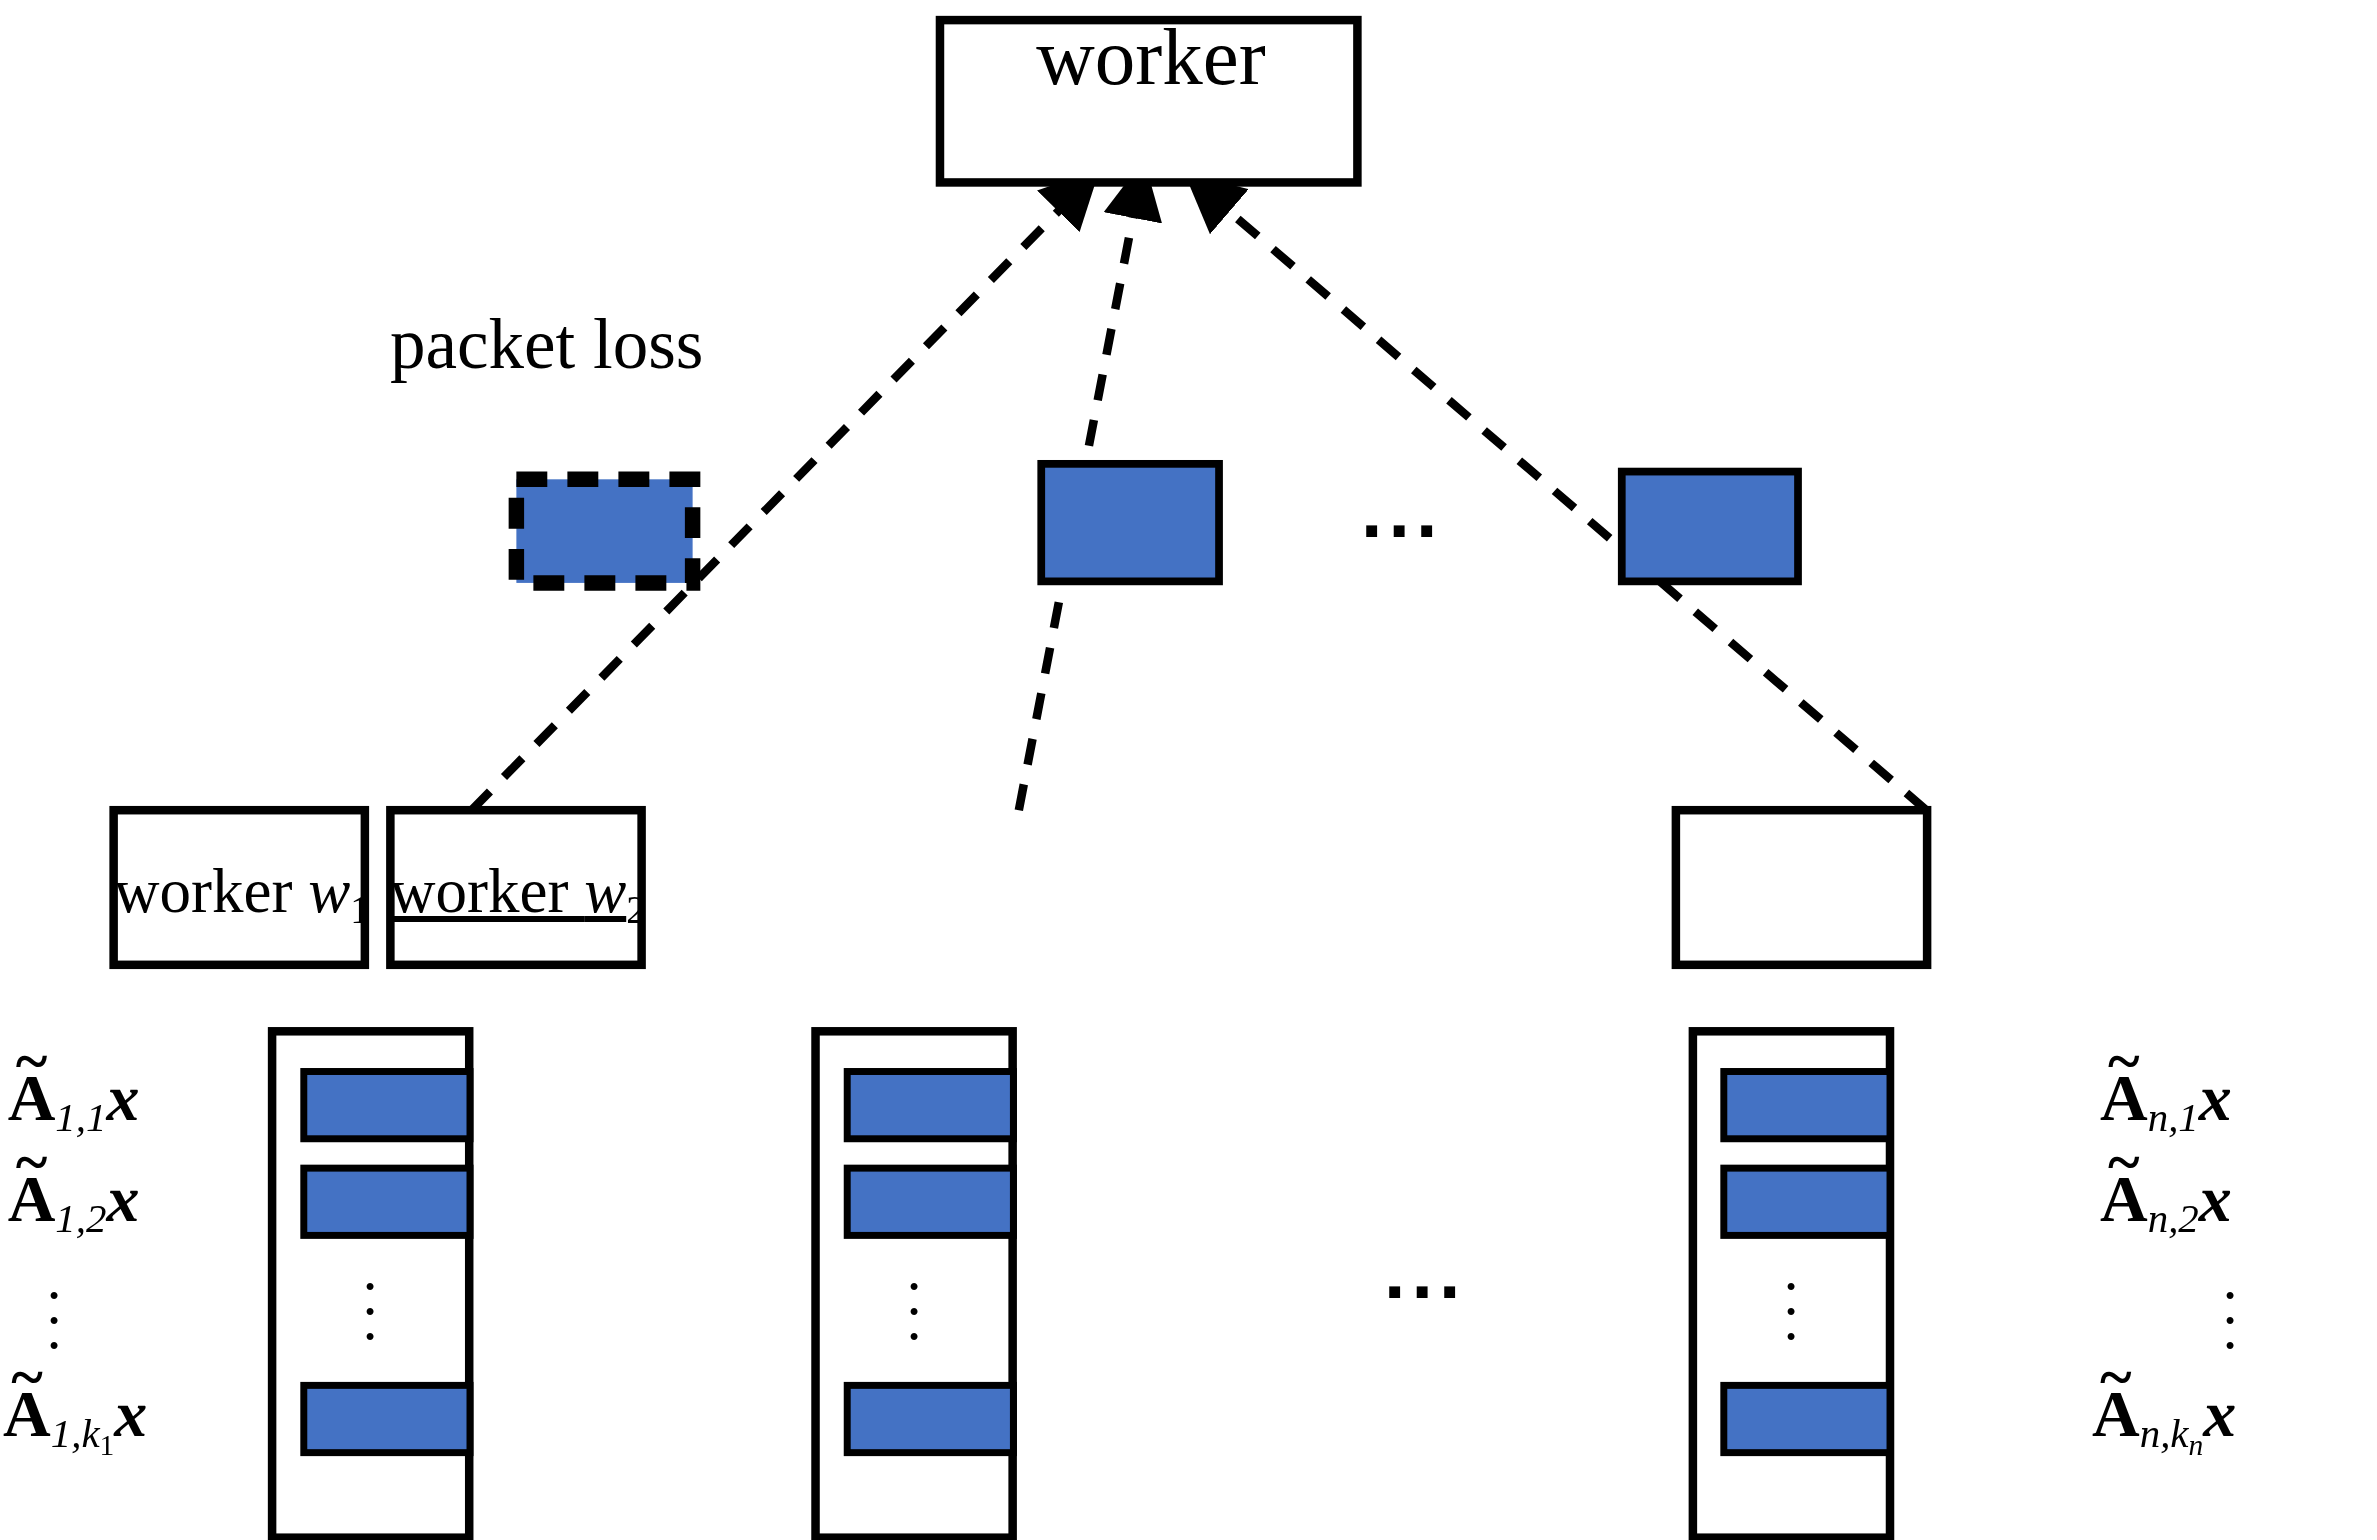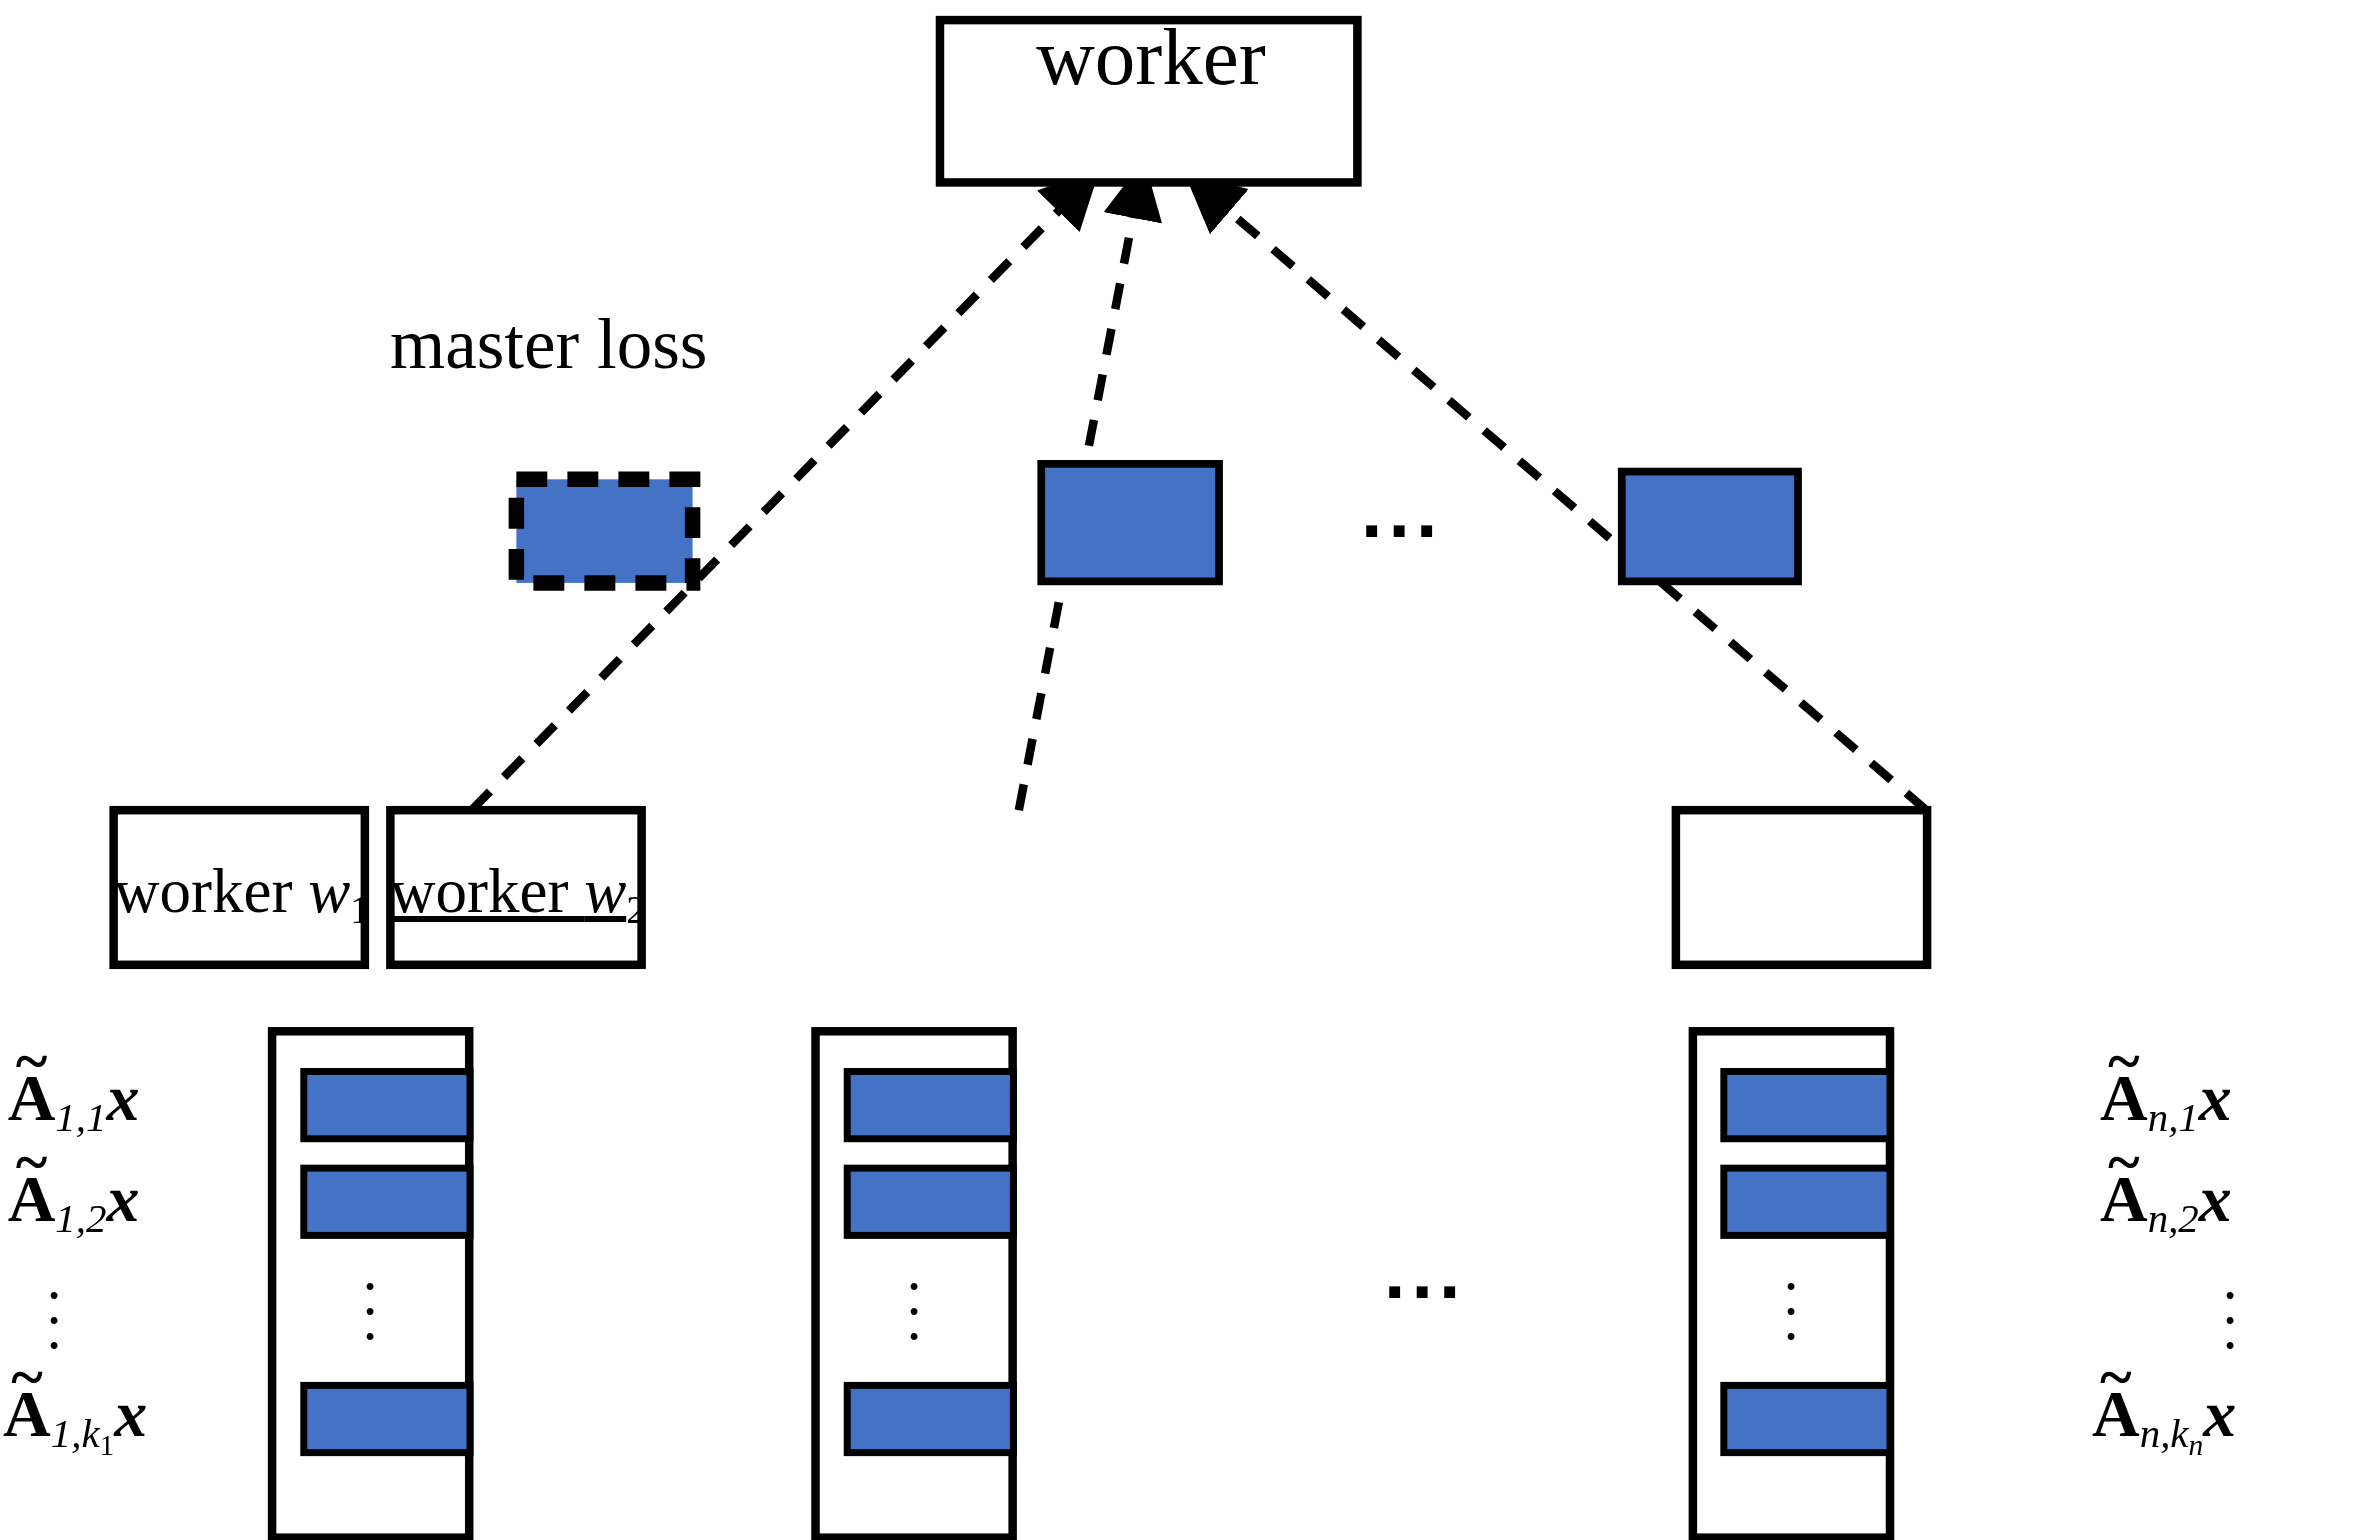--- a/index.html
+++ b/index.html
@@ -155,21 +155,21 @@
     <rect x="1096" y="1511" width="215" height="87" fill="#4472C4" stroke="#000000" stroke-width="9"></rect>
     <rect x="1096" y="1792" width="215" height="87" fill="#4472C4" stroke="#000000" stroke-width="9"></rect>
 
     <rect x="2230" y="1386" width="215" height="87" fill="#4472C4" stroke="#000000" stroke-width="9"></rect>
     <rect x="2230" y="1511" width="215" height="87" fill="#4472C4" stroke="#000000" stroke-width="9"></rect>
     <rect x="2230" y="1792" width="215" height="87" fill="#4472C4" stroke="#000000" stroke-width="9"></rect>
   </svg>
 
   <div class="lbl master-lbl">worker</div>
 
-  <div class="lbl packet-lbl">master loss</div>
+  <div class="lbl packet-lbl">packet loss</div>
 
   <div class="lbl worker-lbl" style="left:114px; width:251px;">
     <span>worker </span><span class="var">w</span><sub class="num">1</sub>
   </div>
 
   <div class="lbl worker-lbl" style="left:390px; width:251px;text-decoration:underline;">
     <span>worker </span><span class="var">w</span><sub class="num">2</sub>
   </div>
 
 

